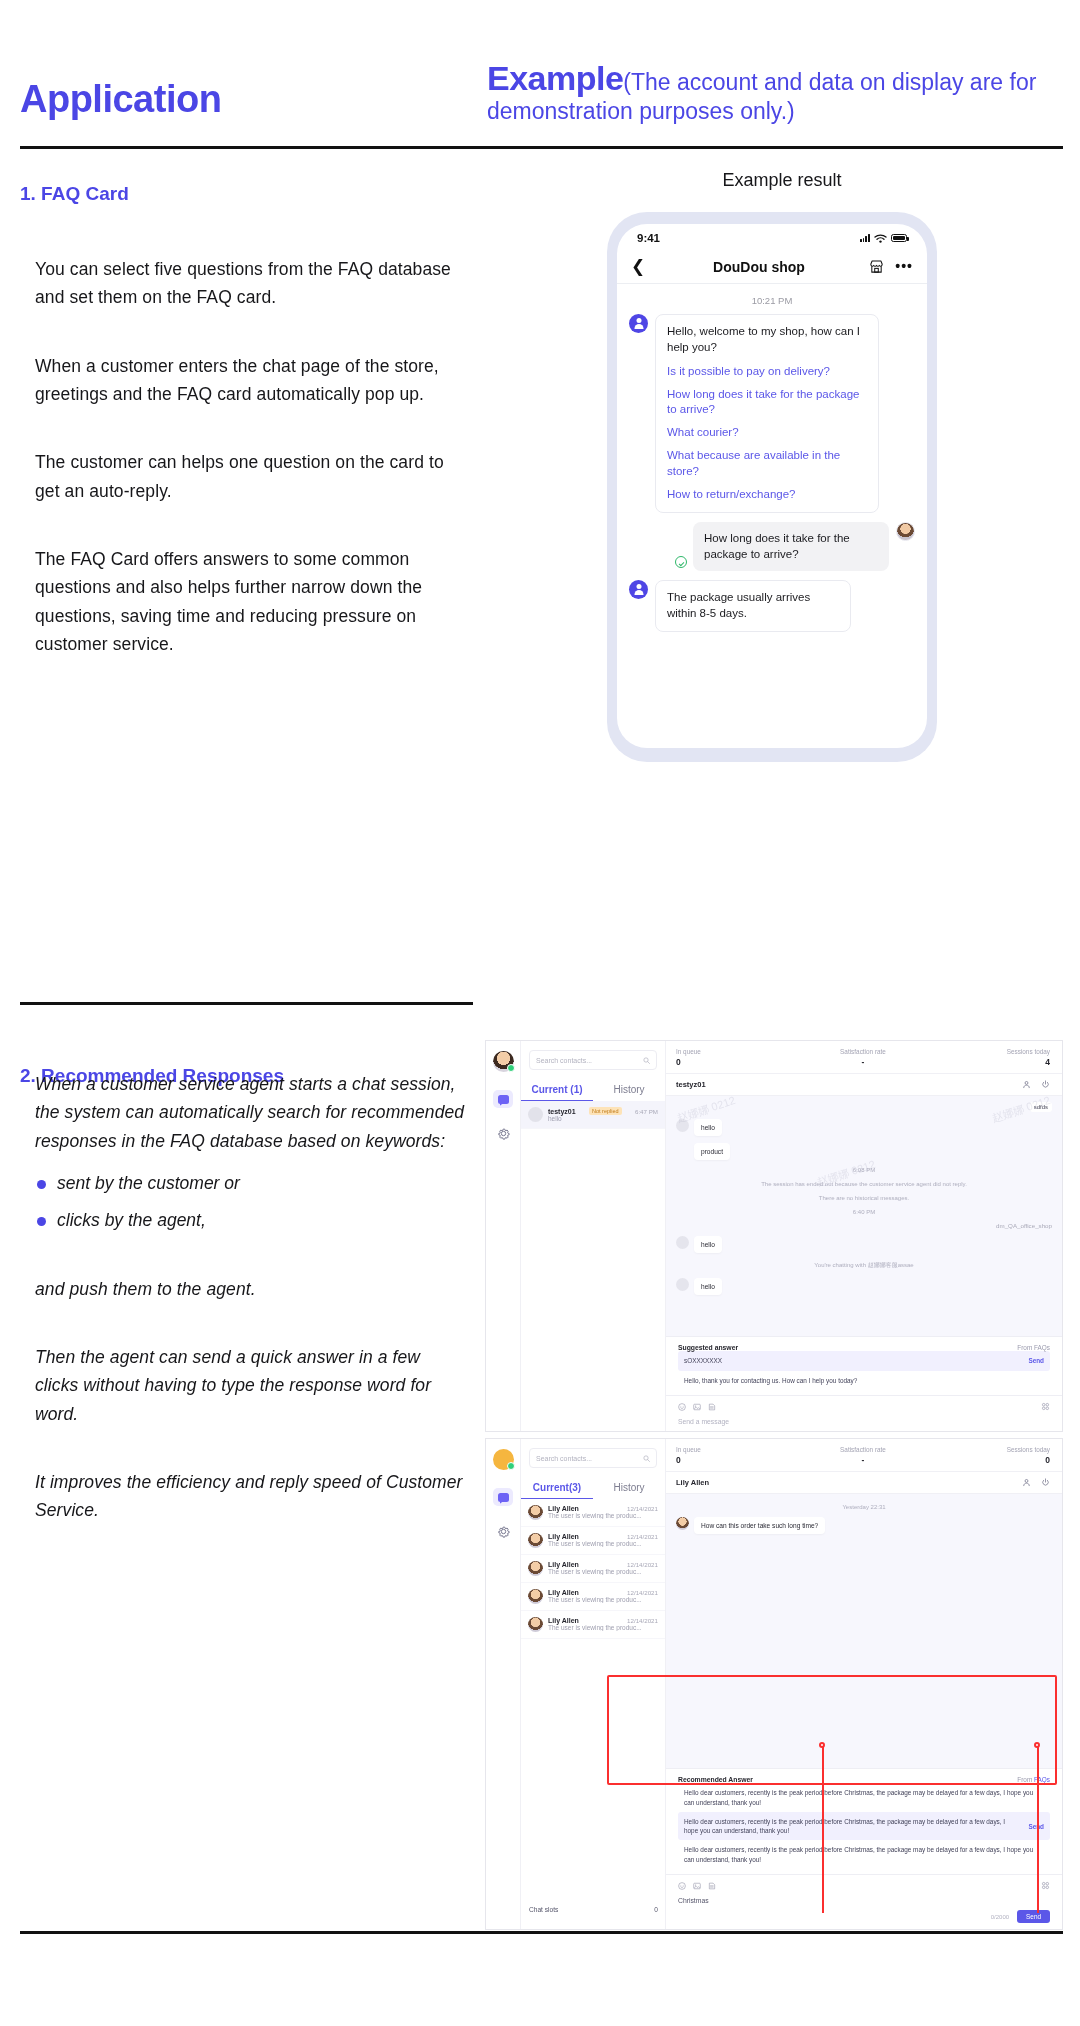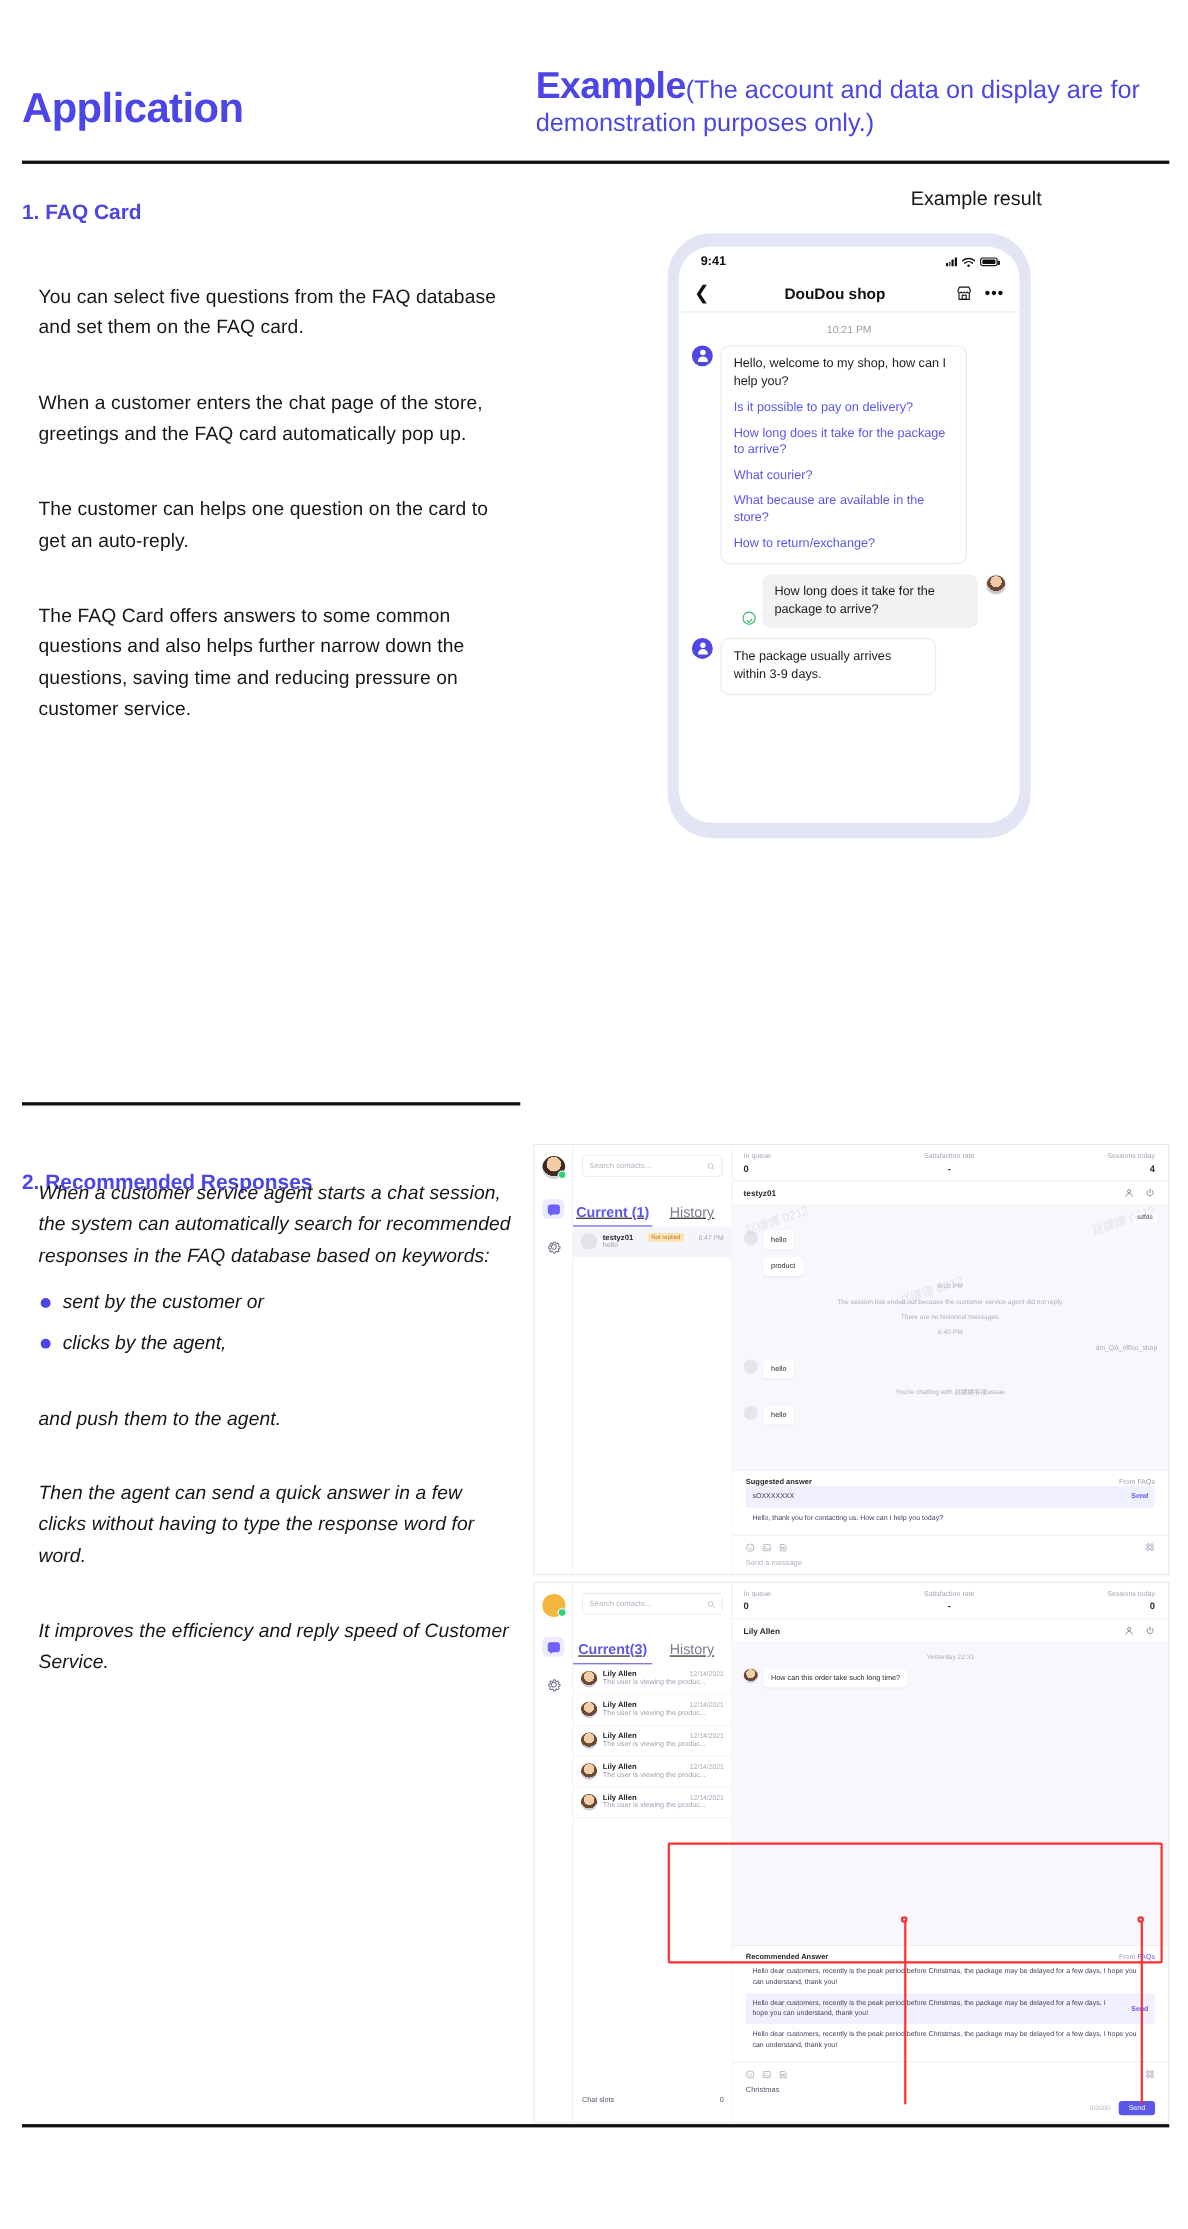--- a/index.html
+++ b/index.html
@@ -49,21 +49,21 @@
     position: relative; padding-left: 22px; margin-bottom: 9px;
   }
   .bullets li .dot {
     position: absolute; left: 2px; top: 11px;
     width: 9px; height: 9px; border-radius: 50%; background: #4b46e5;
   }
 
   
   .ex-result {
     position: absolute; left: 617px; top: 170px; width: 330px;
-    text-align: right; font-size: 18px; color: #17171a;
+    text-align: center; font-size: 18px; color: #17171a;
   }
 
   
   .phone {
     position: absolute; left: 607px; top: 212px;
     width: 330px; height: 550px;
     background: #e2e5f3; border-radius: 40px; padding: 12px 10px 14px 10px;
   }
   .phone-screen {
     width: 100%; height: 100%; background: #fff; border-radius: 30px;
@@ -194,21 +194,21 @@
   .d-rail-ic .sq { width: 11px; height: 9px; border-radius: 2.5px; background: #6d62f5; position:relative; }
   .d-rail-ic .sq::after { content:""; position:absolute; left:2px; bottom:-2.4px; width:4px; height:3px; background:#6d62f5; clip-path: polygon(0 0,100% 0,0 100%); }
   .gear { width: 15px; height: 15px; color:#7b7b92; }
 
   .d-list { width: 145px; flex: 0 0 145px; border-right: 1px solid #f0f0f5; background: #fff; }
   .d-search {
     margin: 9px 8px 0 8px; height: 20px; border: 1px solid #ececf2; border-radius: 4px;
     display: flex; align-items: center; padding: 0 6px;
     font-size: 7px; color: #b3b3c0; justify-content: space-between;
   }
-  .d-tabs { display: flex; margin-top: 24px; font-size: 13px; text-decoration: underline; }
+  .d-tabs { display: flex; margin-top: 14px; font-size: 10px; }
   .d-tab { flex: 1; text-align: center; padding-bottom: 5px; color: #7d7d90; }
   .d-tab.active { color: #5b57e8; font-weight: 700; border-bottom: 1.6px solid #5b57e8; }
   .d-item {
     display: flex; gap: 5px; padding: 6px 7px; border-bottom: 1px solid #f6f6fa;
     align-items: flex-start;
   }
   .d-item.sel { background: #f4f4fb; }
   .d-item-av {
     width: 15px; height: 15px; border-radius: 50%; flex: 0 0 15px;
     background: radial-gradient(circle at 50% 35%, #f3cda7 0 38%, #6b4a35 39% 62%, #cfcbd8 63% 100%);
@@ -351,21 +351,21 @@
         </div>
 
         <div class="row right">
           <span class="chk"></span>
           <div class="bub-gray">How long does it take for the package to arrive?</div>
           <span class="av-photo"></span>
         </div>
 
         <div class="row">
           <span class="av"></span>
-          <div class="bub-white">The package usually arrives within 3-9 days.</div>
+          <div class="bub-white">The package usually arrives within 8-5 days.</div>
         </div>
       </div>
 
 
     </div>
   </div>
 
   <div class="rule r2"></div>
 
   <div class="sec-title" style="left:20px; top:1065px;">2. Recommended Responses</div>

